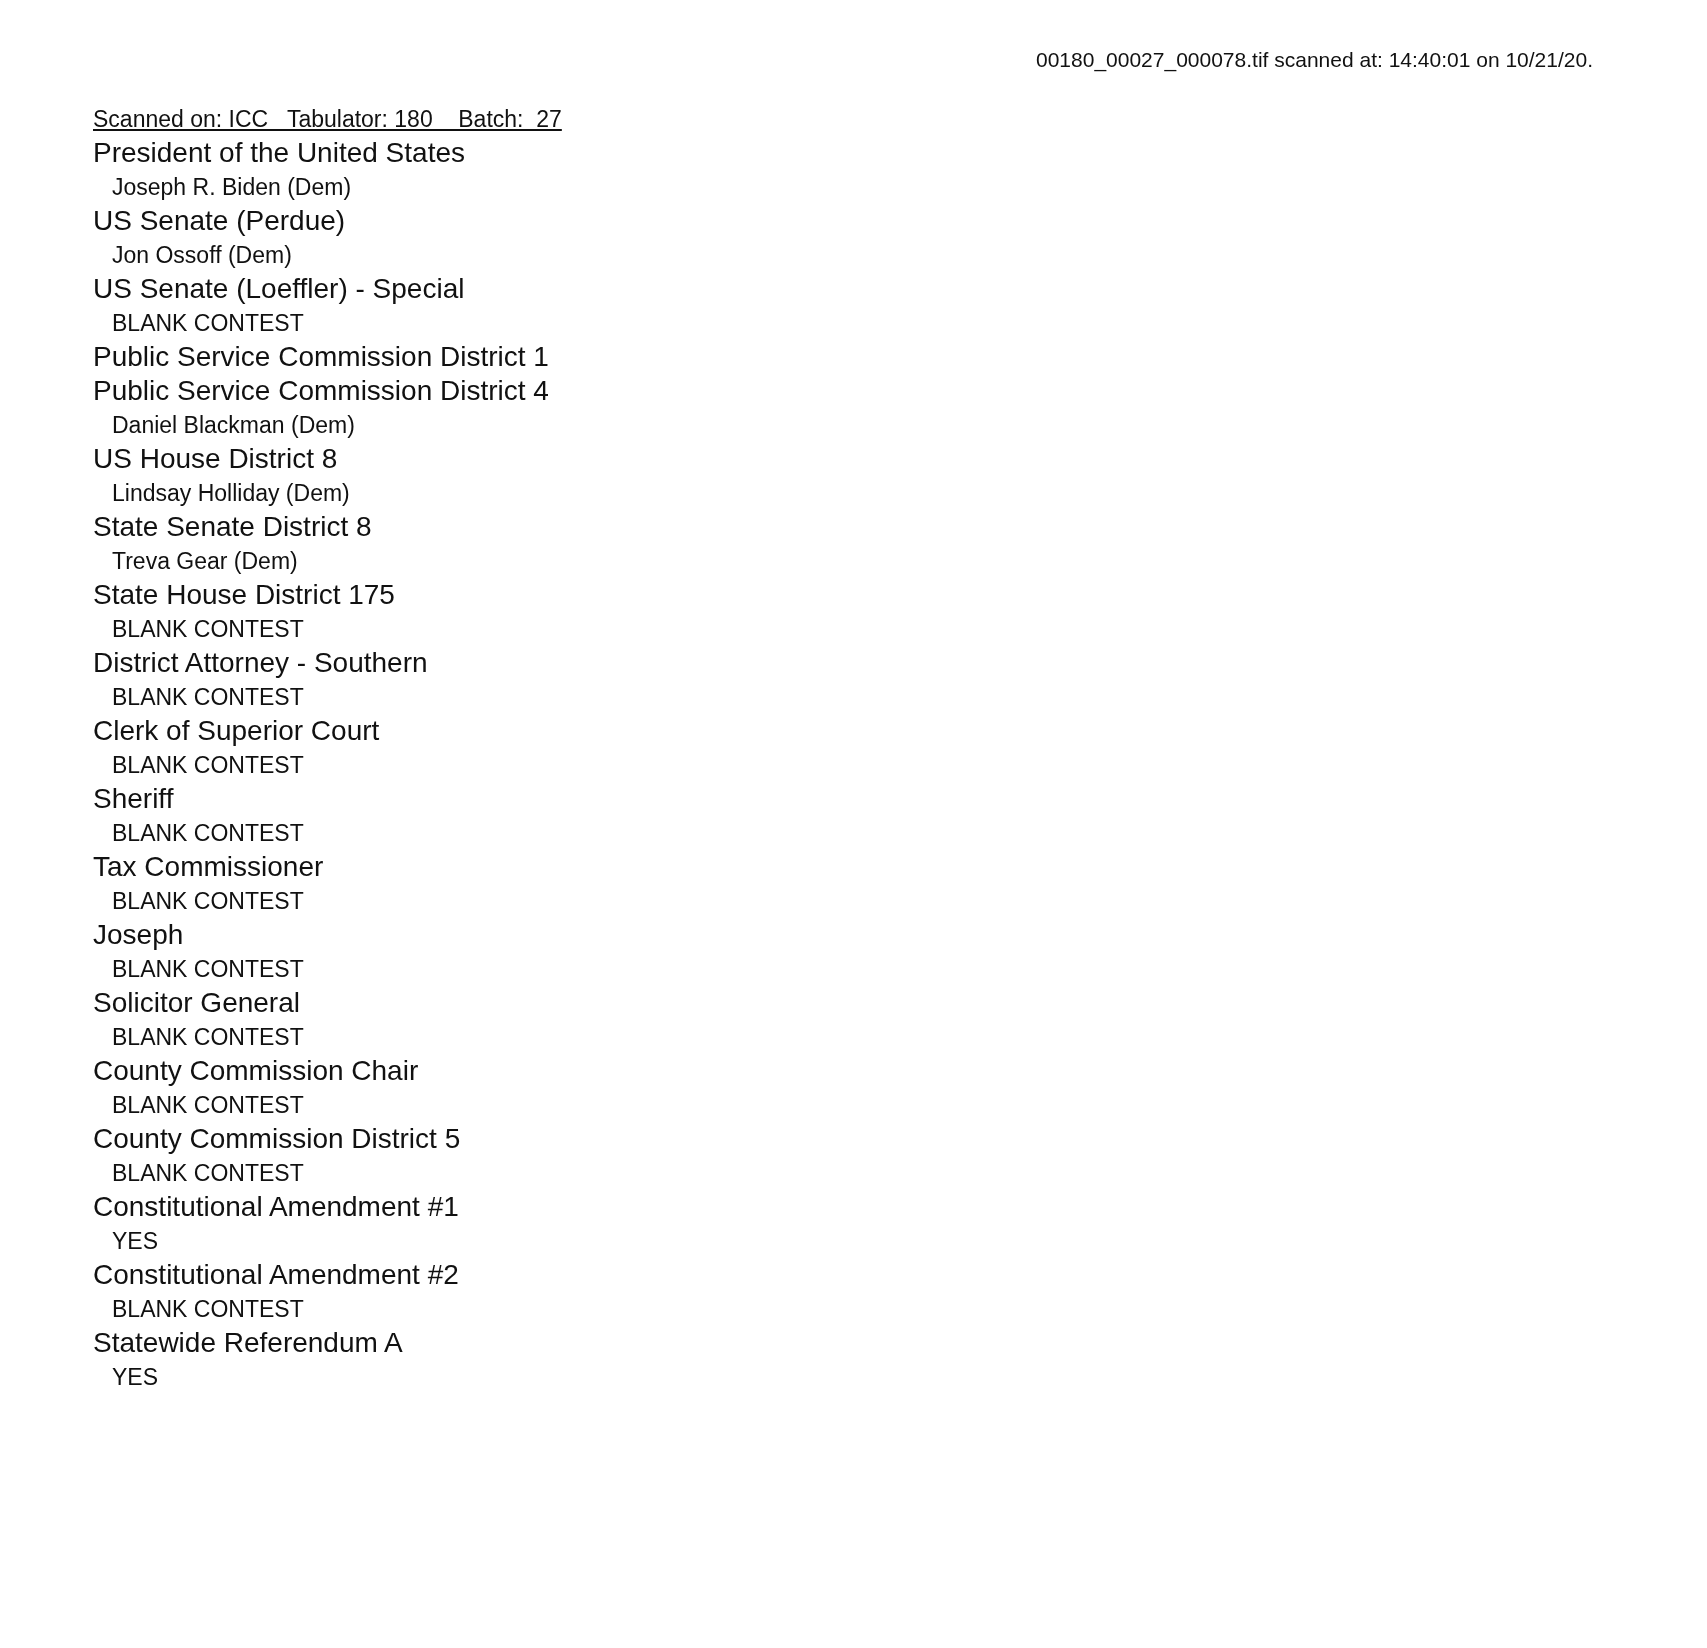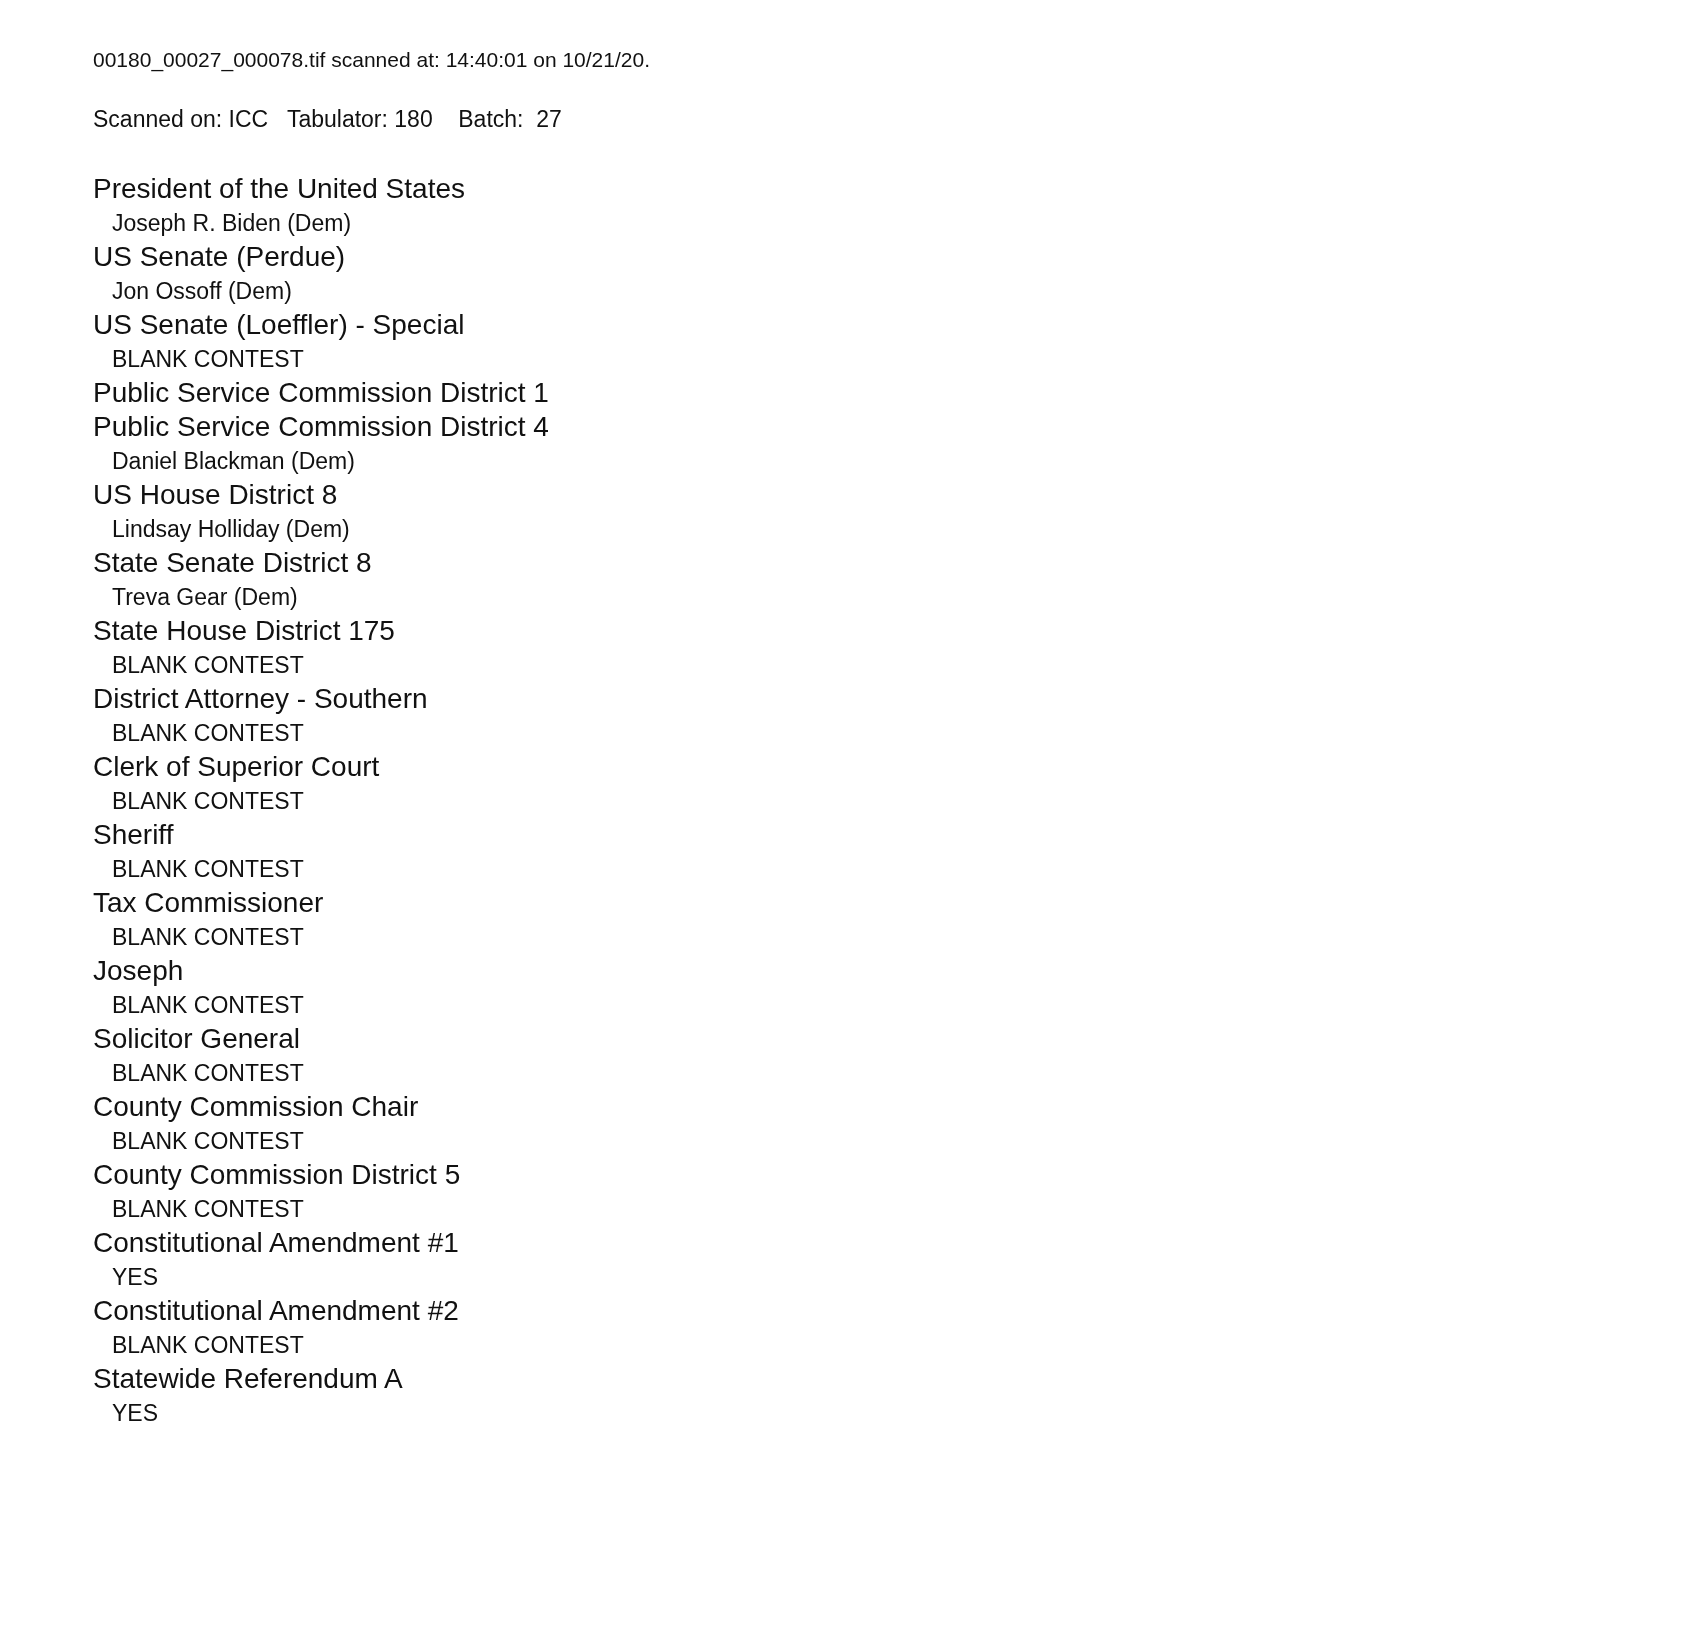--- a/index.html
+++ b/index.html
@@ -23,26 +23,27 @@
     }
     .line {
       font-size: 23px;
       line-height: 34px;
       white-space: pre-wrap;
     }
     .scan-filename {
       font-size: 21px;
       line-height: 32px;
       margin-bottom: 26px;
+      text-align: right;
     }
     .ballot-meta {
       margin-bottom: 0;
     }
     .meta-block {
-      margin-bottom: 36px;
+      text-decoration: underline;
     }
     .contest-title {
       font-size: 28px;
       line-height: 34px;
       white-space: pre-wrap;
     }
     .contest-selection {
       font-size: 23px;
       line-height: 34px;
       padding-left: 19px;

